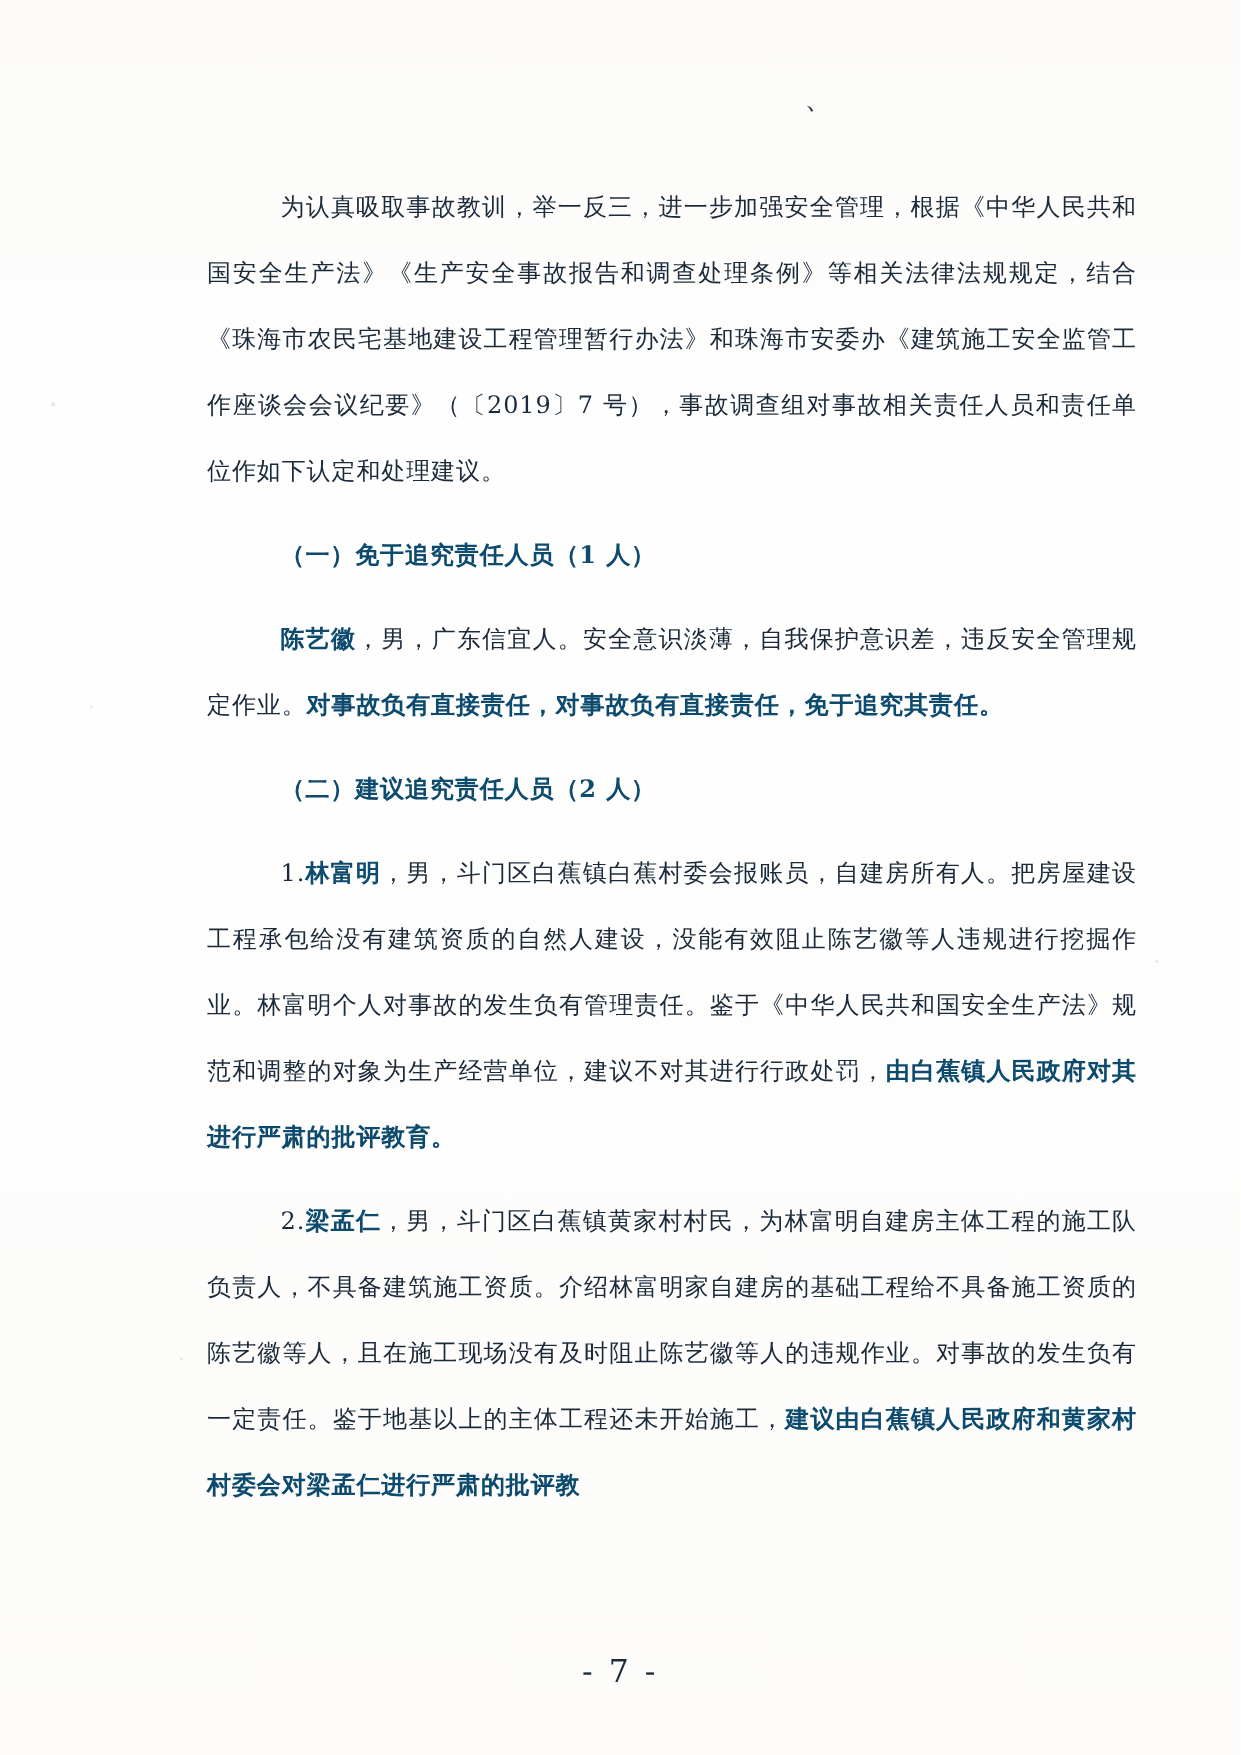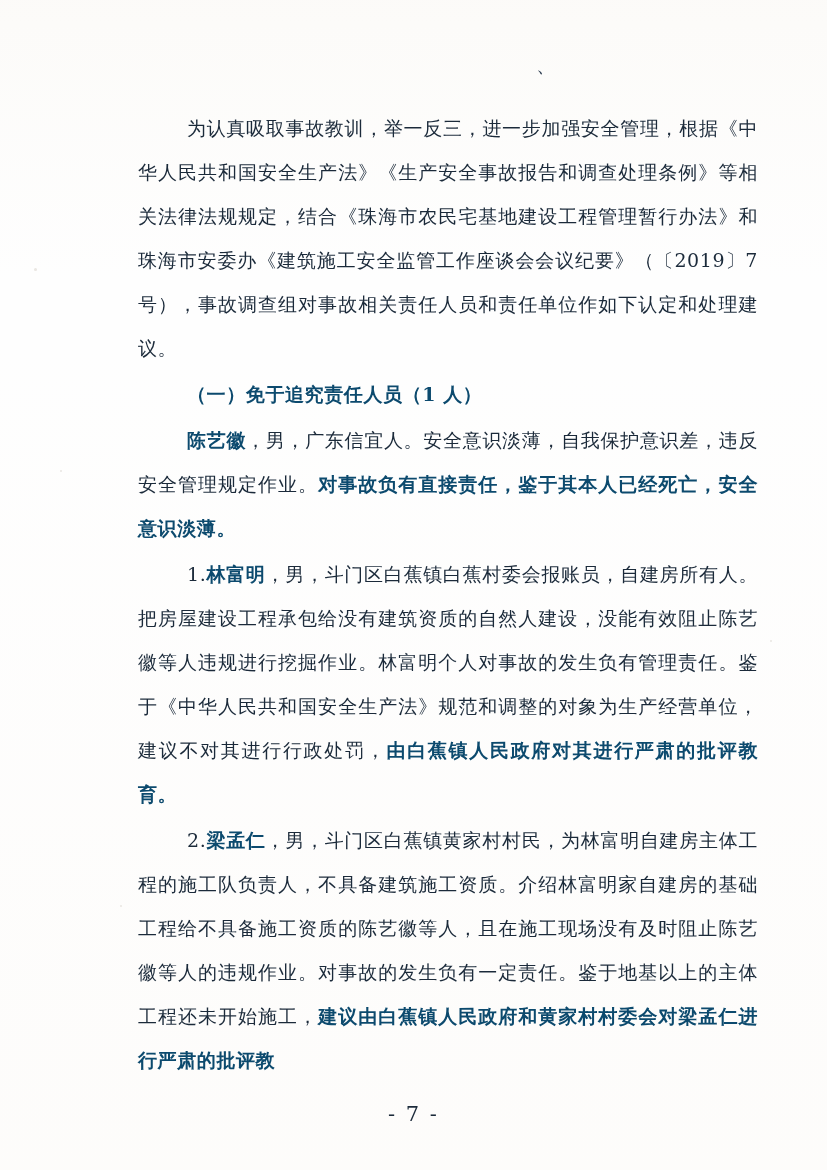--- a/index.html
+++ b/index.html
@@ -34,27 +34,27 @@
     border-radius: 50%;
     opacity: 0.55;
   }
   .content {
     position: absolute;
     left: 138px;
     top: 104px;
     width: 620px;
   }
   .para {
-    font-size: 19px;
+    font-size: 16px;
     line-height: 44px;
     color: #1b2a3a;
     letter-spacing: 0.6px;
     text-align: justify;
     text-justify: inter-ideograph;
-    margin: 2px 0 0 0;
+    margin: 12px 0 0 0;
     font-family: "DejaVu Serif", "Liberation Serif", serif;
   }
   .indent {
     text-indent: 49px;
   }
   .bold {
     font-weight: bold;
     color: #0c4a6e;
   }
   .page-number {
@@ -87,22 +87,23 @@
   <div class="speck" style="left:770px; top:640px; width:2px; height:2px;"></div>
   <div class="speck" style="left:120px; top:905px; width:2px; height:2px;"></div>
 
   <div class="top-comma">、</div>
 
   <div class="content">
     <p class="para indent"><span>为认真吸取事故教训，举一反三，进一步加强安全管理，根据《中华人民共和国安全生产法》《生产安全事故报告和调查处理条例》等相关法律法规规定，结合《珠海市农民宅基地建设工程管理暂行办法》和珠海市安委办《建筑施工安全监管工作座谈会会议纪要》（〔2019〕7 号），事故调查组对事故相关责任人员和责任单位作如下认定和处理建议。</span></p>
 
     <p class="para indent"><span class="bold">（一）免于追究责任人员（1 人）</span></p>
 
-    <p class="para indent"><span class="bold">陈艺徽</span><span>，男，广东信宜人。安全意识淡薄，自我保护意识差，违反安全管理规定作业。</span><span class="bold">对事故负有直接责任，鉴于其本人已经死亡，安全意识淡薄。</span></p>
+    <p class="para indent"><span class="bold">陈艺徽</span><span>，男，广东信宜人。安全意识淡薄，自我保护意识差，违反安全管理规定作业。</span><span class="bold">对事故负有直接责任，对事故负有直接责任，免于追究其责任。</span></p>
 
+    <p class="para indent"><span class="bold">（二）建议追究责任人员（2 人）</span></p>
 
     <p class="para indent"><span>1.</span><span class="bold">林富明</span><span>，男，斗门区白蕉镇白蕉村委会报账员，自建房所有人。把房屋建设工程承包给没有建筑资质的自然人建设，没能有效阻止陈艺徽等人违规进行挖掘作业。林富明个人对事故的发生负有管理责任。鉴于《中华人民共和国安全生产法》规范和调整的对象为生产经营单位，建议不对其进行行政处罚，</span><span class="bold">由白蕉镇人民政府对其进行严肃的批评教育。</span></p>
 
     <p class="para indent"><span>2.</span><span class="bold">梁孟仁</span><span>，男，斗门区白蕉镇黄家村村民，为林富明自建房主体工程的施工队负责人，不具备建筑施工资质。介绍林富明家自建房的基础工程给不具备施工资质的陈艺徽等人，且在施工现场没有及时阻止陈艺徽等人的违规作业。对事故的发生负有一定责任。鉴于地基以上的主体工程还未开始施工，</span><span class="bold">建议由白蕉镇人民政府和黄家村村委会对梁孟仁进行严肃的批评教</span></p>
   </div>
 
   <div class="page-number">- 7 -</div>
 </div>
 
 </body></html>

